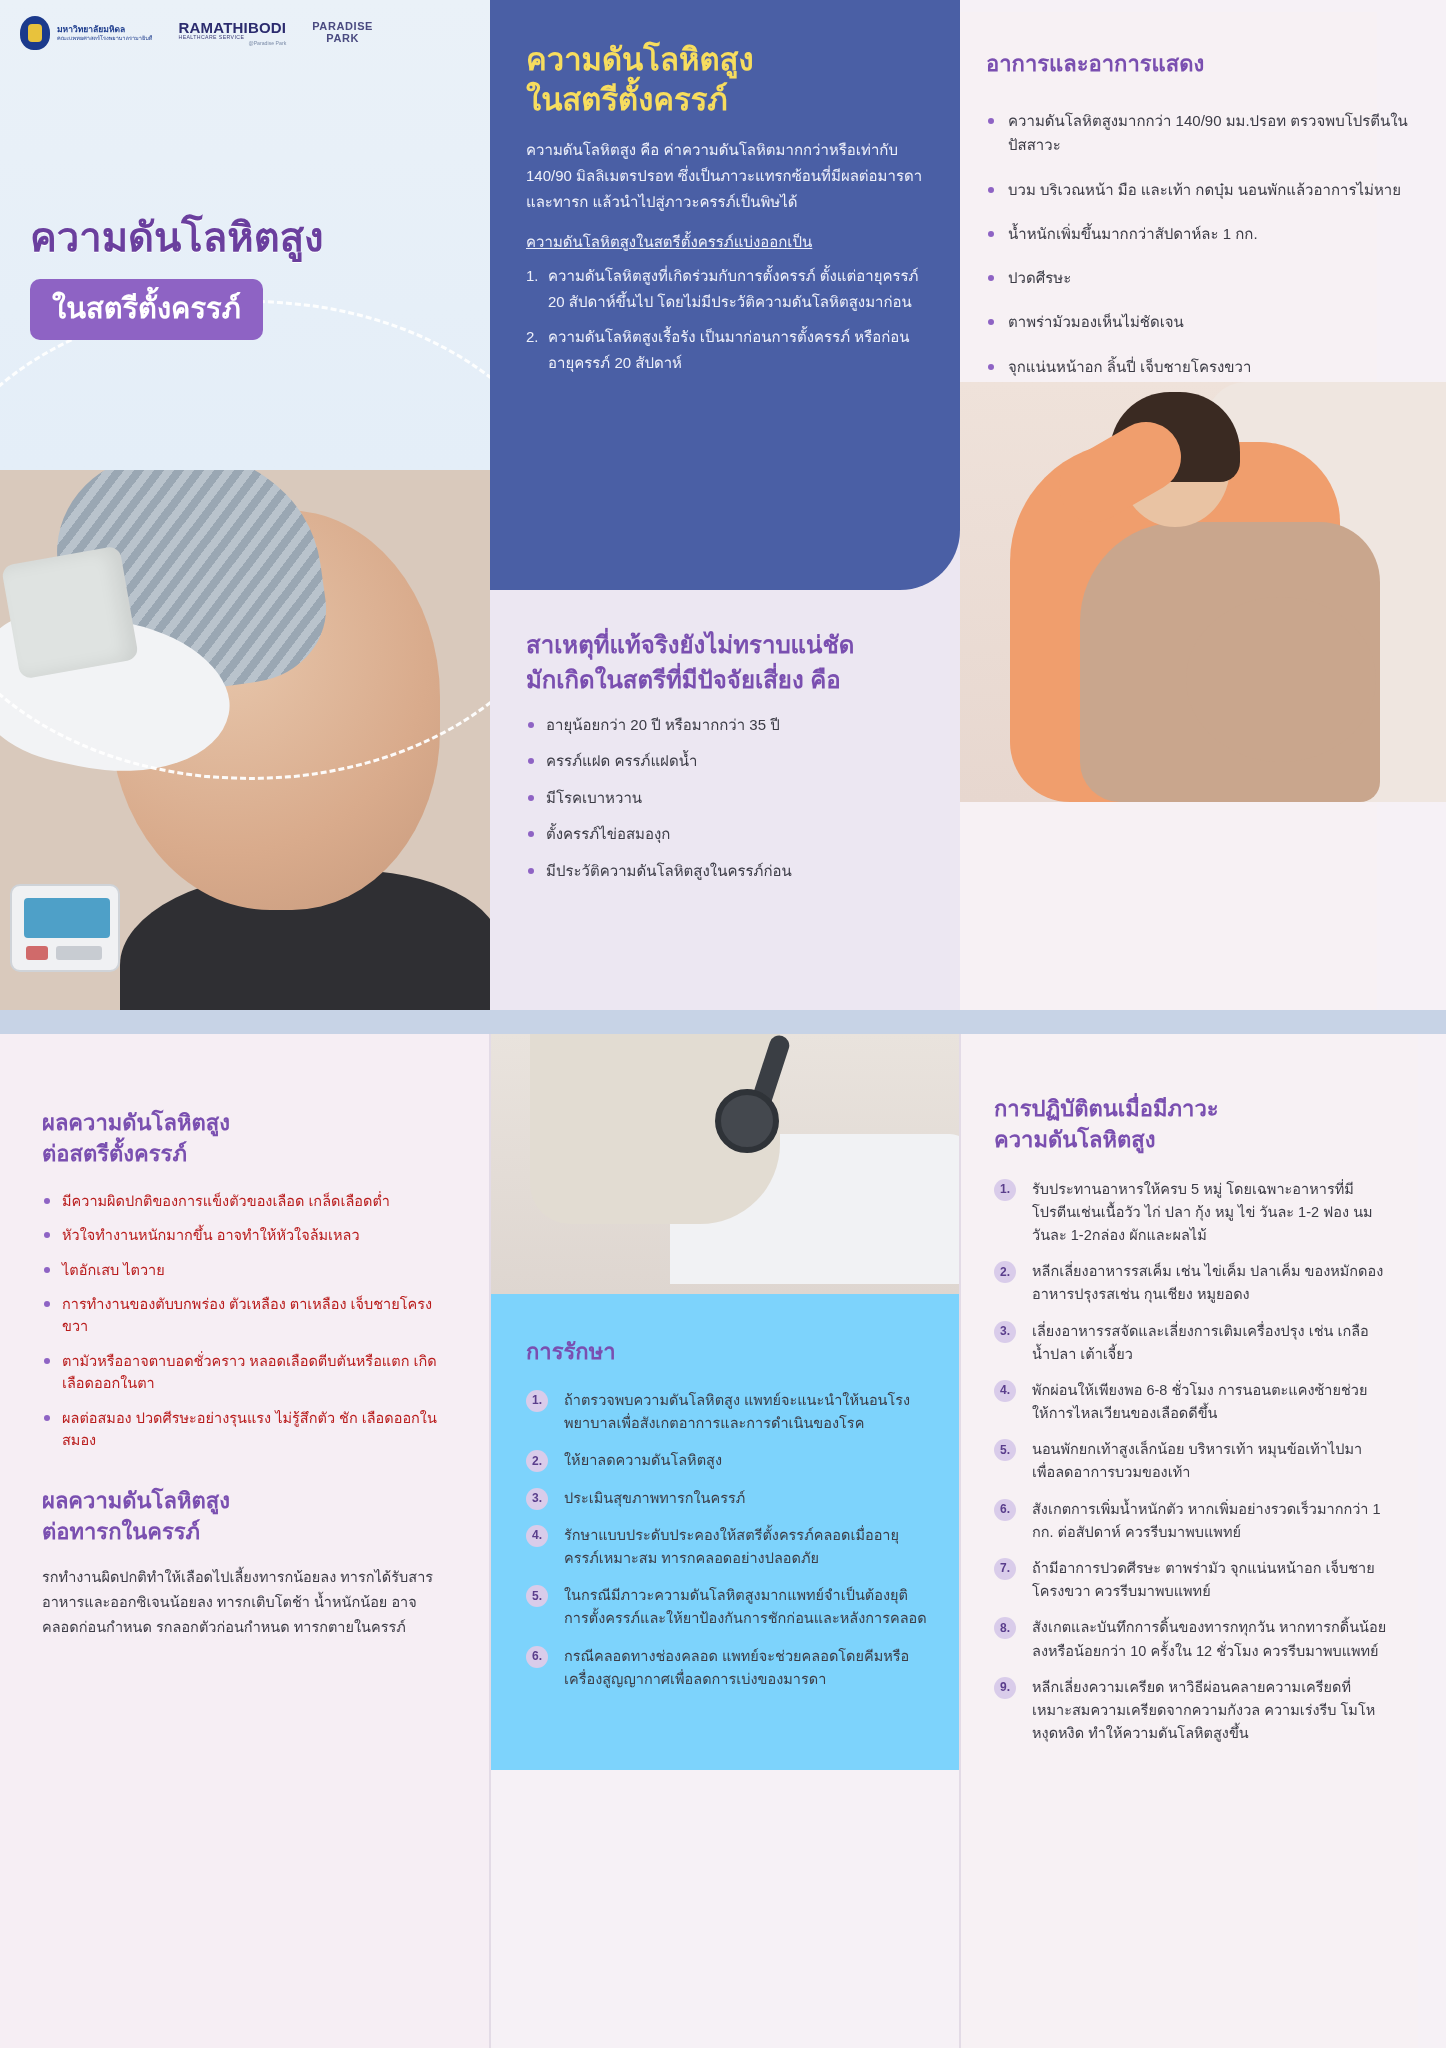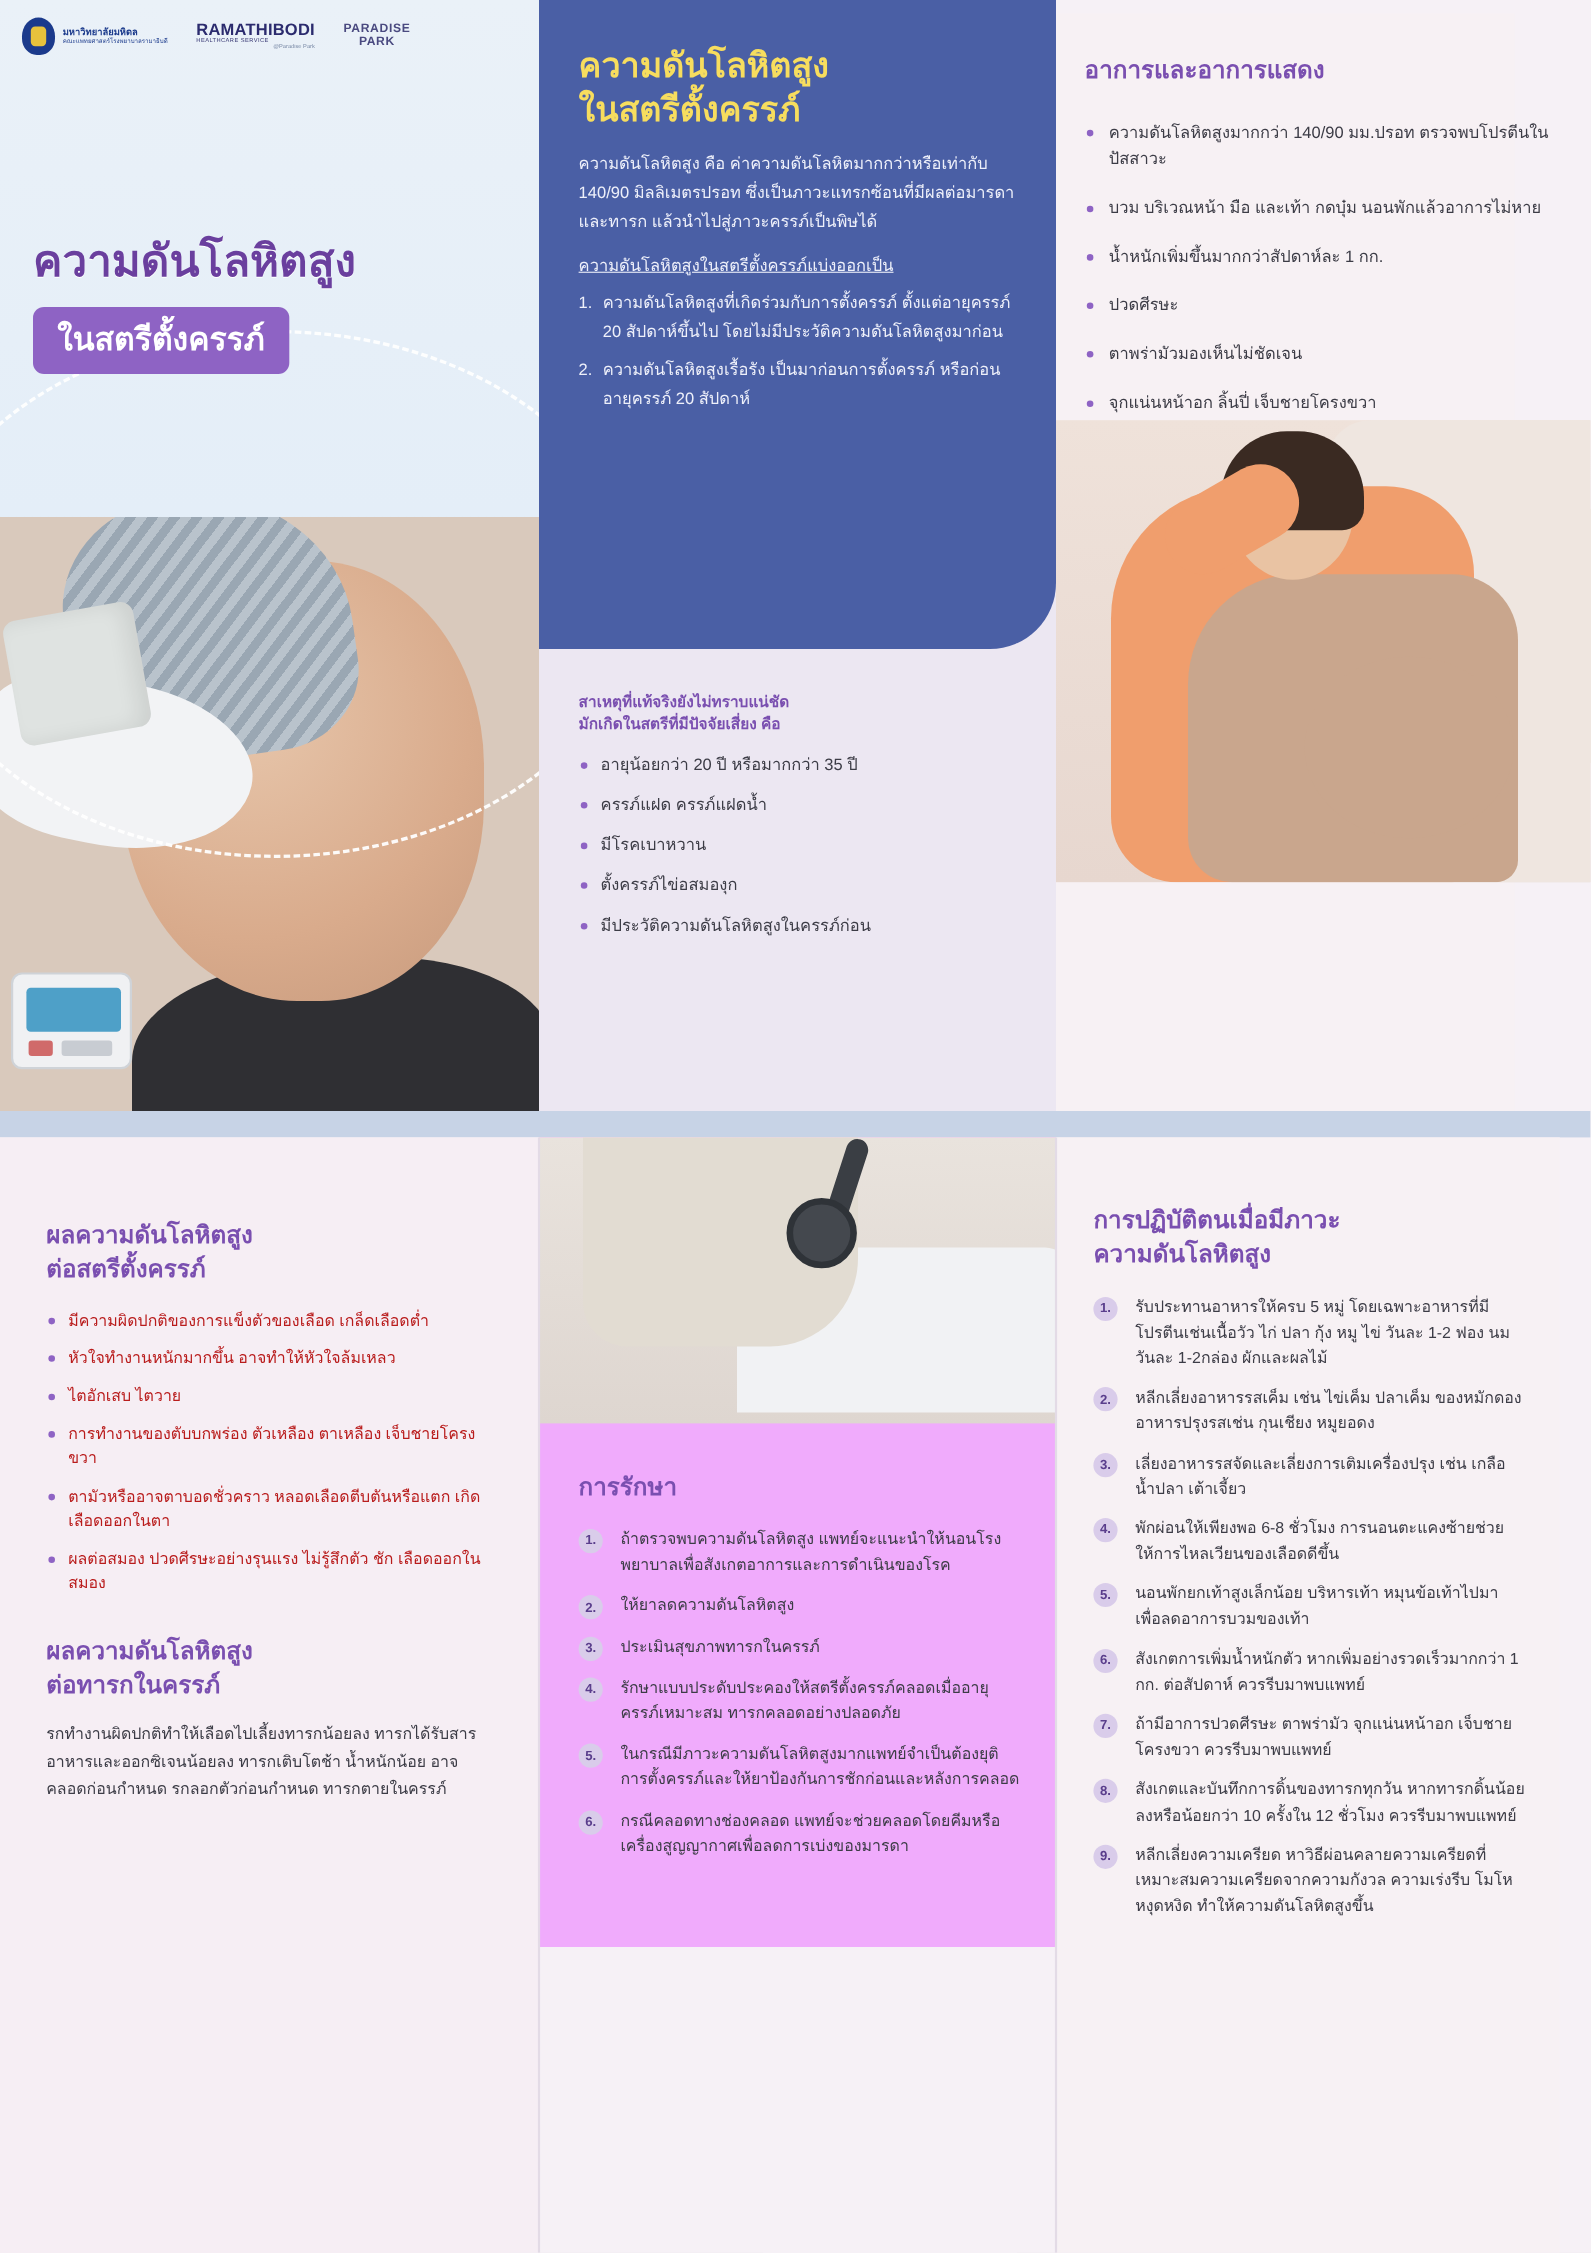--- a/index.html
+++ b/index.html
@@ -179,21 +179,21 @@
     font-size: 15px; line-height: 1.72; color: #eef0fa;
     margin-top: 9px; padding-left: 22px; position: relative;
   }
   .purple-card ol.nlist li .num { position: absolute; left: 0; top: 0; }
 
   .causes {
     position: absolute; left: 36px; top: 628px;
     width: 410px;
   }
   .causes h2 {
-    font-size: 14px; line-height: 1.45; color: #7a4fb0; font-weight: bold;
+    font-size: 24px; line-height: 1.45; color: #7a4fb0; font-weight: bold;
   }
   .causes ul { margin-top: 16px; list-style: none; }
   .causes ul li {
     position: relative; padding-left: 20px;
     font-size: 15px; line-height: 1.5; color: #3c3c46; margin-bottom: 14px;
   }
   .causes ul li:before {
     content: ""; position: absolute; left: 2px; top: 8px;
     width: 6px; height: 6px; border-radius: 50%; background: #8e63c4;
   }
@@ -284,21 +284,21 @@
   }
   .panel-bl h2.second { margin-top: 34px; }
   .panel-bl p.para {
     margin-top: 18px; font-size: 14.5px; line-height: 1.72; color: #3c3c46;
   }
 
   
   .panel-bm {
     position: absolute; left: 490px; top: 1034px;
     width: 470px; height: 736px;
-    background: #f0abfc;
+    background: #7dd3fc;
   }
   .photo-bm {
     position: absolute; left: 0; top: 0; width: 470px; height: 260px;
     background: linear-gradient(180deg,#e9e3dd 0%,#ded6d0 100%);
     overflow: hidden;
   }
   .photo-bm .hand {
     position: absolute; left: 180px; top: 100px;
     width: 300px; height: 150px; background: #f1f2f4; border-radius: 60px 20px 0 0;
   }

